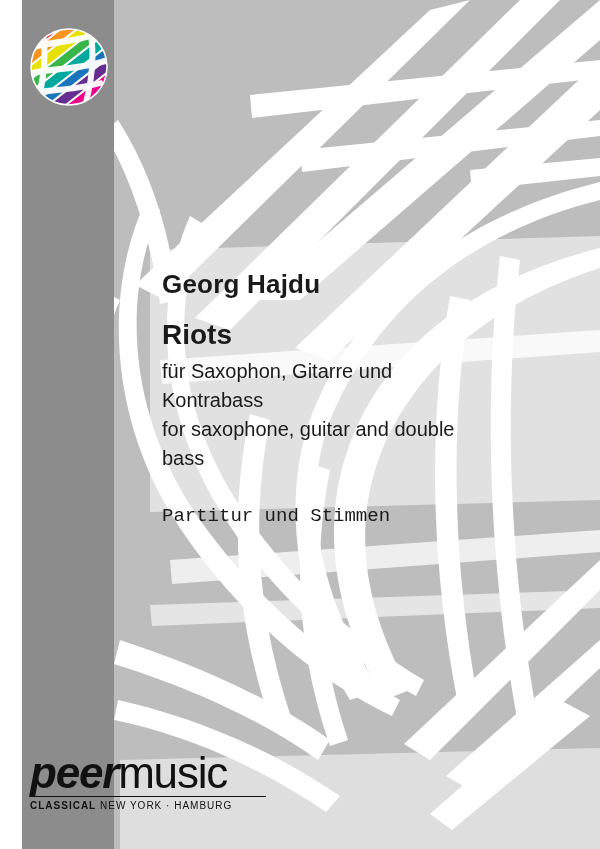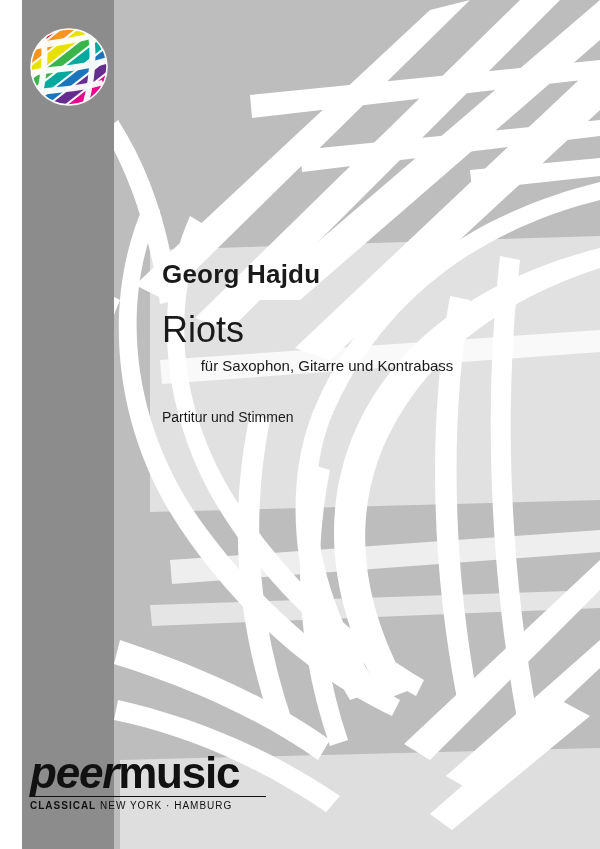--- a/index.html
+++ b/index.html
@@ -47,51 +47,51 @@
     left: 30px;
     top: 28px;
     width: 78px;
     height: 78px;
   }
 
   
   .text-block {
     position: absolute;
     left: 162px;
-    top: 260px;
+    top: 270px;
     width: 330px;
     color: #1a1a1a;
   }
   .composer {
     font-size: 26px;
     font-weight: bold;
     letter-spacing: 0.2px;
     line-height: 1.15;
     margin: 0 0 20px 0;
   }
   .work-title {
-    font-size: 36px;
-    font-weight: normal;
+    font-size: 28px;
+    font-weight: bold;
     line-height: 1.1;
     margin: 0 0 6px 0;
   }
   .subtitle-de, .subtitle-en {
-    font-size: 15px;
+    font-size: 20px;
     line-height: 1.45;
     margin: 0;
     font-weight: normal;
-    text-align: center;
   }
   .contents-block {
     margin-top: 30px;
   }
   .contents-de, .contents-en {
-    font-size: 14px;
+    font-size: 19px;
     line-height: 1.45;
     margin: 0;
+    font-family: Liberation Mono, monospace;
   }
 
   
   .publisher {
     position: absolute;
     left: 30px;
     bottom: 38px;
     width: 250px;
     color: #111111;
   }
@@ -99,21 +99,21 @@
     font-size: 44px;
     line-height: 0.95;
     letter-spacing: -1.2px;
     white-space: nowrap;
   }
   .publisher-name .peer {
     font-weight: bold;
     font-style: italic;
   }
   .publisher-name .music {
-    font-weight: bold;
+    font-weight: normal;
   }
   .publisher-rule {
     width: 236px;
     height: 1.5px;
     background: #111111;
     margin: 2px 0 3px 0;
   }
   .publisher-sub {
     font-size: 10px;
     letter-spacing: 1.0px;
@@ -221,20 +221,21 @@
         </g>
       </g>
       <circle cx="39" cy="39" r="38" fill="none" stroke="#ffffff" stroke-width="1.5"></circle>
     </svg>
   </div>
 
   <div class="text-block">
     <h1 class="composer">Georg Hajdu</h1>
     <h2 class="work-title">Riots</h2>
     <p class="subtitle-de">für Saxophon, Gitarre und Kontrabass</p>
+    <p class="subtitle-en">for saxophone, guitar and double bass</p>
     <div class="contents-block">
       <p class="contents-de">Partitur und Stimmen</p>
     </div>
   </div>
 
   <div class="publisher">
     <div class="publisher-name">
       <span class="peer">peer</span><span class="music">music</span>
     </div>
     <div class="publisher-rule"></div>

